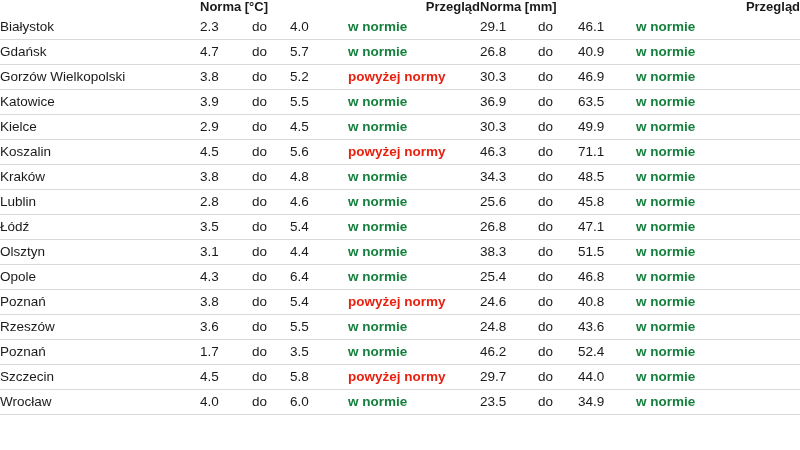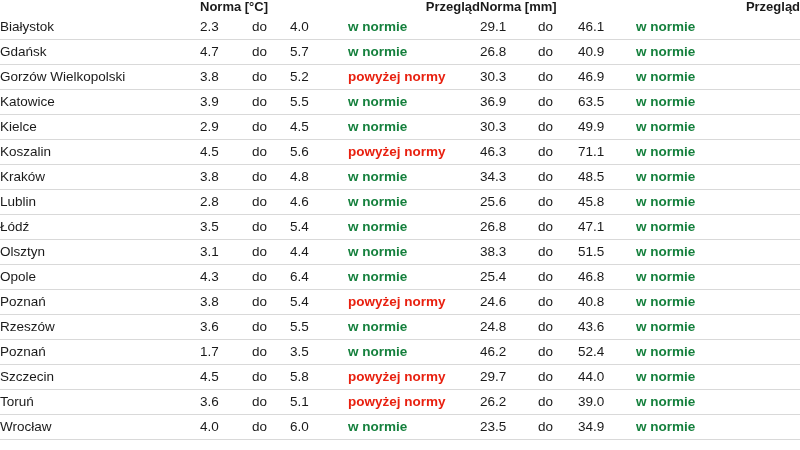--- a/index.html
+++ b/index.html
@@ -274,31 +274,20 @@
           <td class="num">4.5</td>
           <td class="do">do</td>
           <td class="num">5.8</td>
           <td class="verdict high">powyżej normy</td>
           <td class="num">29.7</td>
           <td class="do">do</td>
           <td class="num">44.0</td>
           <td class="verdict ok">w normie</td>
         </tr>
         <tr>
-          <td class="city">Toruń</td>
-          <td class="num">3.6</td>
-          <td class="do">do</td>
-          <td class="num">5.1</td>
-          <td class="verdict high">powyżej normy</td>
-          <td class="num">26.2</td>
-          <td class="do">do</td>
-          <td class="num">39.0</td>
-          <td class="verdict ok">w normie</td>
-        </tr>
-        <tr>
           <td class="city">Wrocław</td>
           <td class="num">4.0</td>
           <td class="do">do</td>
           <td class="num">6.0</td>
           <td class="verdict ok">w normie</td>
           <td class="num">23.5</td>
           <td class="do">do</td>
           <td class="num">34.9</td>
           <td class="verdict ok">w normie</td>
         </tr>

